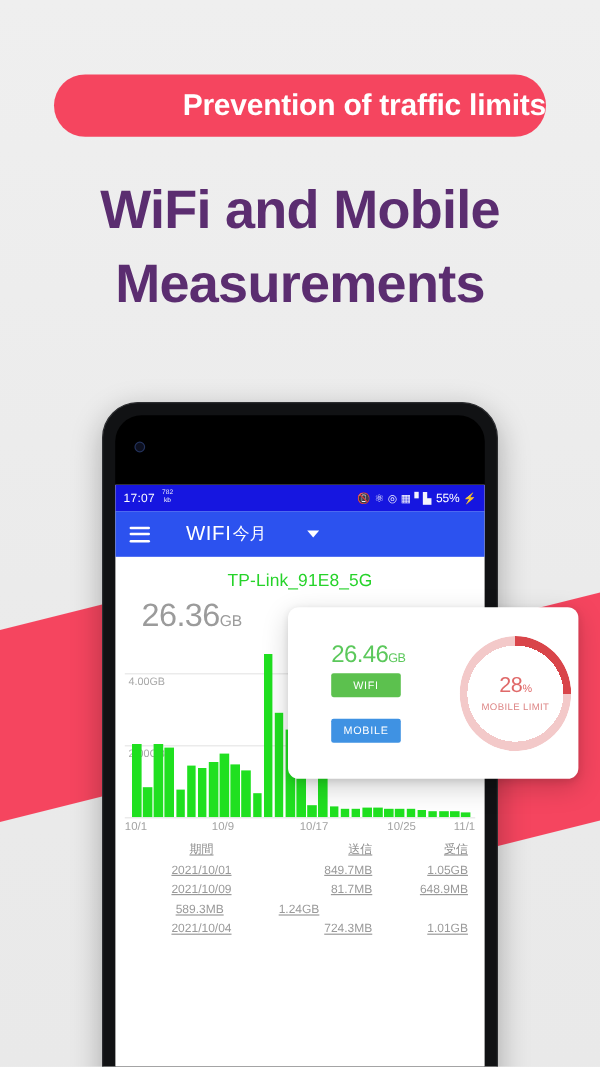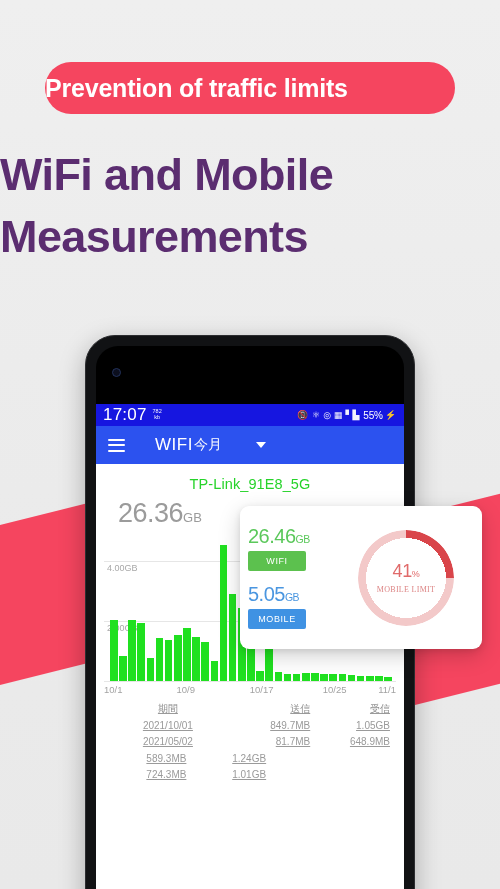--- a/index.html
+++ b/index.html
@@ -44,37 +44,37 @@
   .pill {
     position: absolute;
     left: 45px;
     top: 62px;
     width: 410px;
     height: 52px;
     background: #f5455f;
     border-radius: 26px;
     display: flex;
     align-items: center;
-    justify-content: flex-start;
+    justify-content: flex-end;
   }
   .pill-text {
     color: #ffffff;
     font-size: 25px;
     font-weight: bold;
     letter-spacing: -0.2px;
     white-space: nowrap;
   }
 
   
   .headline {
     position: absolute;
     left: 0;
     right: 0;
     top: 144px;
-    text-align: left;
+    text-align: center;
     color: #5b2d70;
     font-size: 45px;
     font-weight: bold;
     line-height: 1.38;
     letter-spacing: -0.6px;
   }
   .headline .l2 { display: block; }
 
   
   .phone {
@@ -123,21 +123,21 @@
   
   .statusbar {
     height: 22px;
     background: #1616e0;
     display: flex;
     align-items: center;
     color: #fff;
     font-size: 11px;
     padding: 0 7px;
   }
-  .sb-time { font-size: 17px; letter-spacing: 0.2px; }
+  .sb-time { font-size: 10px; letter-spacing: 0.2px; }
   .sb-rate {
     font-size: 5.5px;
     line-height: 1.05;
     margin-left: 6px;
     text-align: center;
     opacity: 0.95;
   }
   .sb-spacer { flex: 1; }
   .sb-icons {
     display: flex;
@@ -248,21 +248,21 @@
     position: absolute;
     left: 240px;
     top: 506px;
     width: 242px;
     height: 143px;
     background: #fff;
     border-radius: 9px;
     box-shadow: 0 7px 22px rgba(0,0,0,0.18), 0 2px 6px rgba(0,0,0,0.10);
     display: flex;
     align-items: center;
-    padding: 0 6px 0 8px;
+    padding: 0 6px 0 36px;
   }
   .popup-left { width: 96px; }
   .pv {
     color: #5bc85b;
     font-size: 20px;
     letter-spacing: -0.5px;
     line-height: 1;
   }
   .pv .unit { font-size: 10.5px; }
   .pv.mobile { color: #4a96e0; }
@@ -302,21 +302,21 @@
     position: absolute;
     inset: 0;
     display: flex;
     flex-direction: column;
     align-items: center;
     justify-content: center;
     color: #e06a6a;
   }
   .donut-pct { font-size: 18px; letter-spacing: -0.3px; }
   .donut-pct .sym { font-size: 9px; }
-  .donut-label { font-size: 8px; letter-spacing: 0.3px; margin-top: 3px; color: #dd8585; font-family: Liberation Serif, serif; }
+  .donut-label { font-size: 8px; letter-spacing: 0.3px; margin-top: 3px; color: #dd8585; }
 </style>
 </head>
 <body>
 
 <div class="stage">
 
   <div class="ribbon ribbon-left"></div>
   <div class="ribbon ribbon-right"></div>
 
   <div class="pill">
@@ -424,56 +424,54 @@
             <span class="c-send">送信</span>
             <span class="c-recv">受信</span>
           </div>
           <div id="table-body">
               <div class="trow">
                 <span class="c-period">2021/10/01</span>
                 <span class="c-send">849.7MB</span>
                 <span class="c-recv">1.05GB</span>
               </div>
               <div class="trow">
-                <span class="c-period">2021/05/02</span>
+                <span class="c-period">2021/10/09</span>
                 <span class="c-send">81.7MB</span>
                 <span class="c-recv">648.9MB</span>
               </div>
               <div class="trow">
                 <span class="c-send">589.3MB</span>
                 <span class="c-recv">1.24GB</span>
               </div>
               <div class="trow">
+                <span class="c-period">2021/10/04</span>
                 <span class="c-send">724.3MB</span>
                 <span class="c-recv">1.01GB</span>
               </div>
             </div>
         </div>
 
       </div>
     </div>
   </div>
 
   <div class="popup">
     <div class="popup-left">
       <div class="pv">
         <span>26.46</span><span class="unit">GB</span>
       </div>
       <div class="badge wifi">WIFI</div>
       <div class="pgap"></div>
-      <div class="pv mobile">
-        <span>5.05</span><span class="unit">GB</span>
-      </div>
       <div class="badge mobile">MOBILE</div>
     </div>
 
     <div class="donut">
       <div class="donut-ring" id="donut-ring" style="background: conic-gradient(rgb(217, 69, 74) 0deg, rgb(217, 69, 74) 90deg, rgb(243, 201, 201) 90deg, rgb(243, 201, 201) 360deg);"></div>
       <div class="donut-center">
         <div class="donut-pct">
-          <span>41</span><span class="sym">%</span>
+          <span>28</span><span class="sym">%</span>
         </div>
         <div class="donut-label">MOBILE LIMIT</div>
       </div>
     </div>
   </div>
 
 </div>
 
 </body></html>

